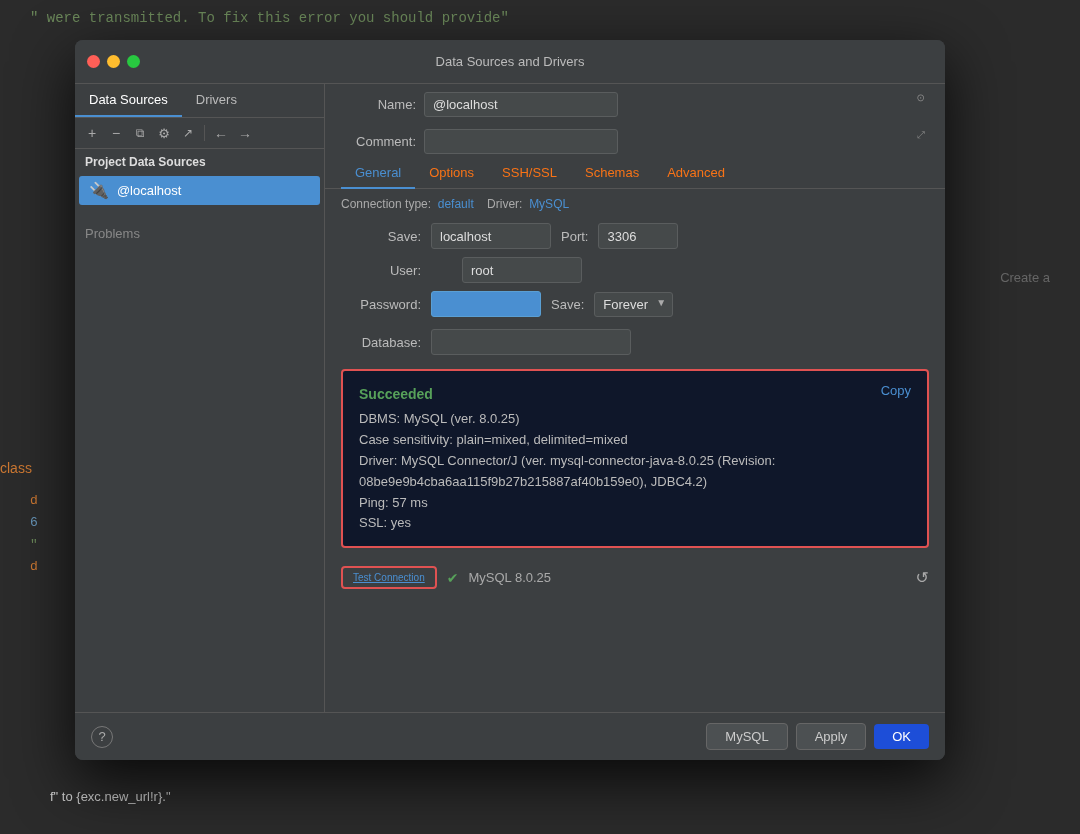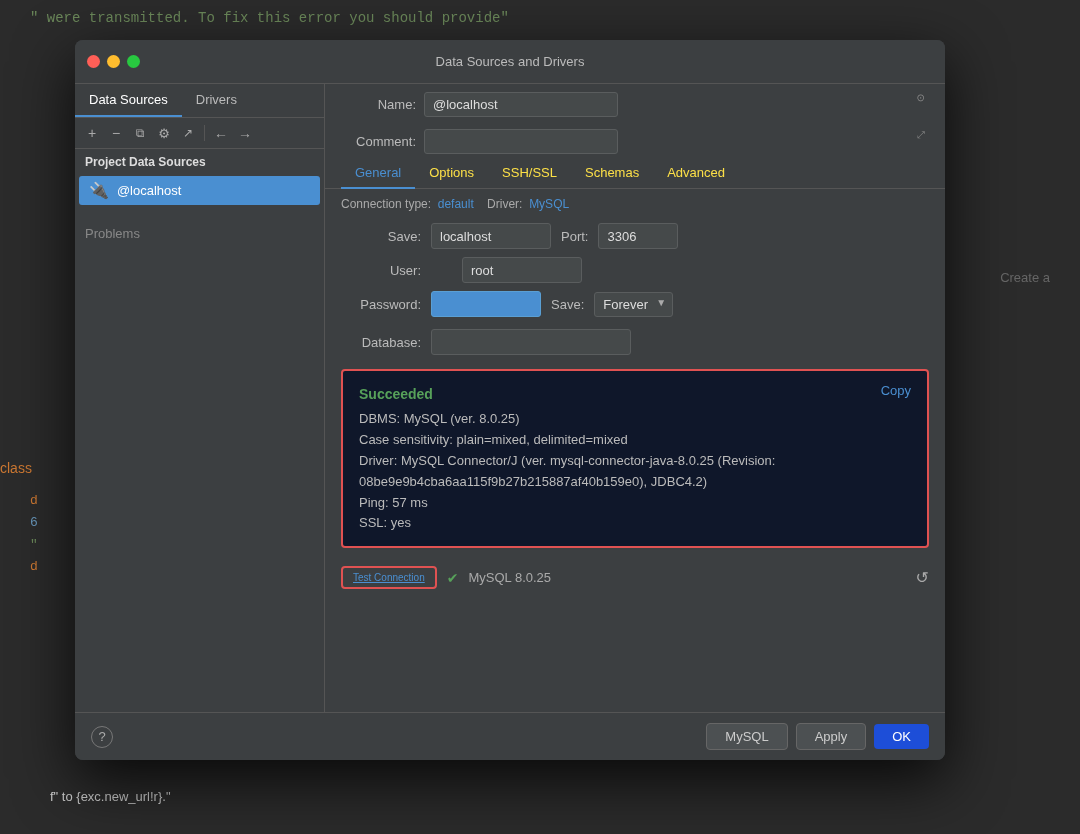--- a/index.html
+++ b/index.html
@@ -245,21 +245,21 @@
 
     
     .tab-bar {
       display: flex;
       border-bottom: 1px solid #555;
       padding: 0 16px;
     }
     .tab-item {
       padding: 7px 14px;
       font-size: 13px;
-      color: #fde047;
+      color: #f97316;
       cursor: pointer;
       border-bottom: 2px solid transparent;
       margin-bottom: -1px;
     }
     .tab-item.active {
       color: #4a8fd1;
       border-bottom: 2px solid #4a8fd1;
     }
 
     

